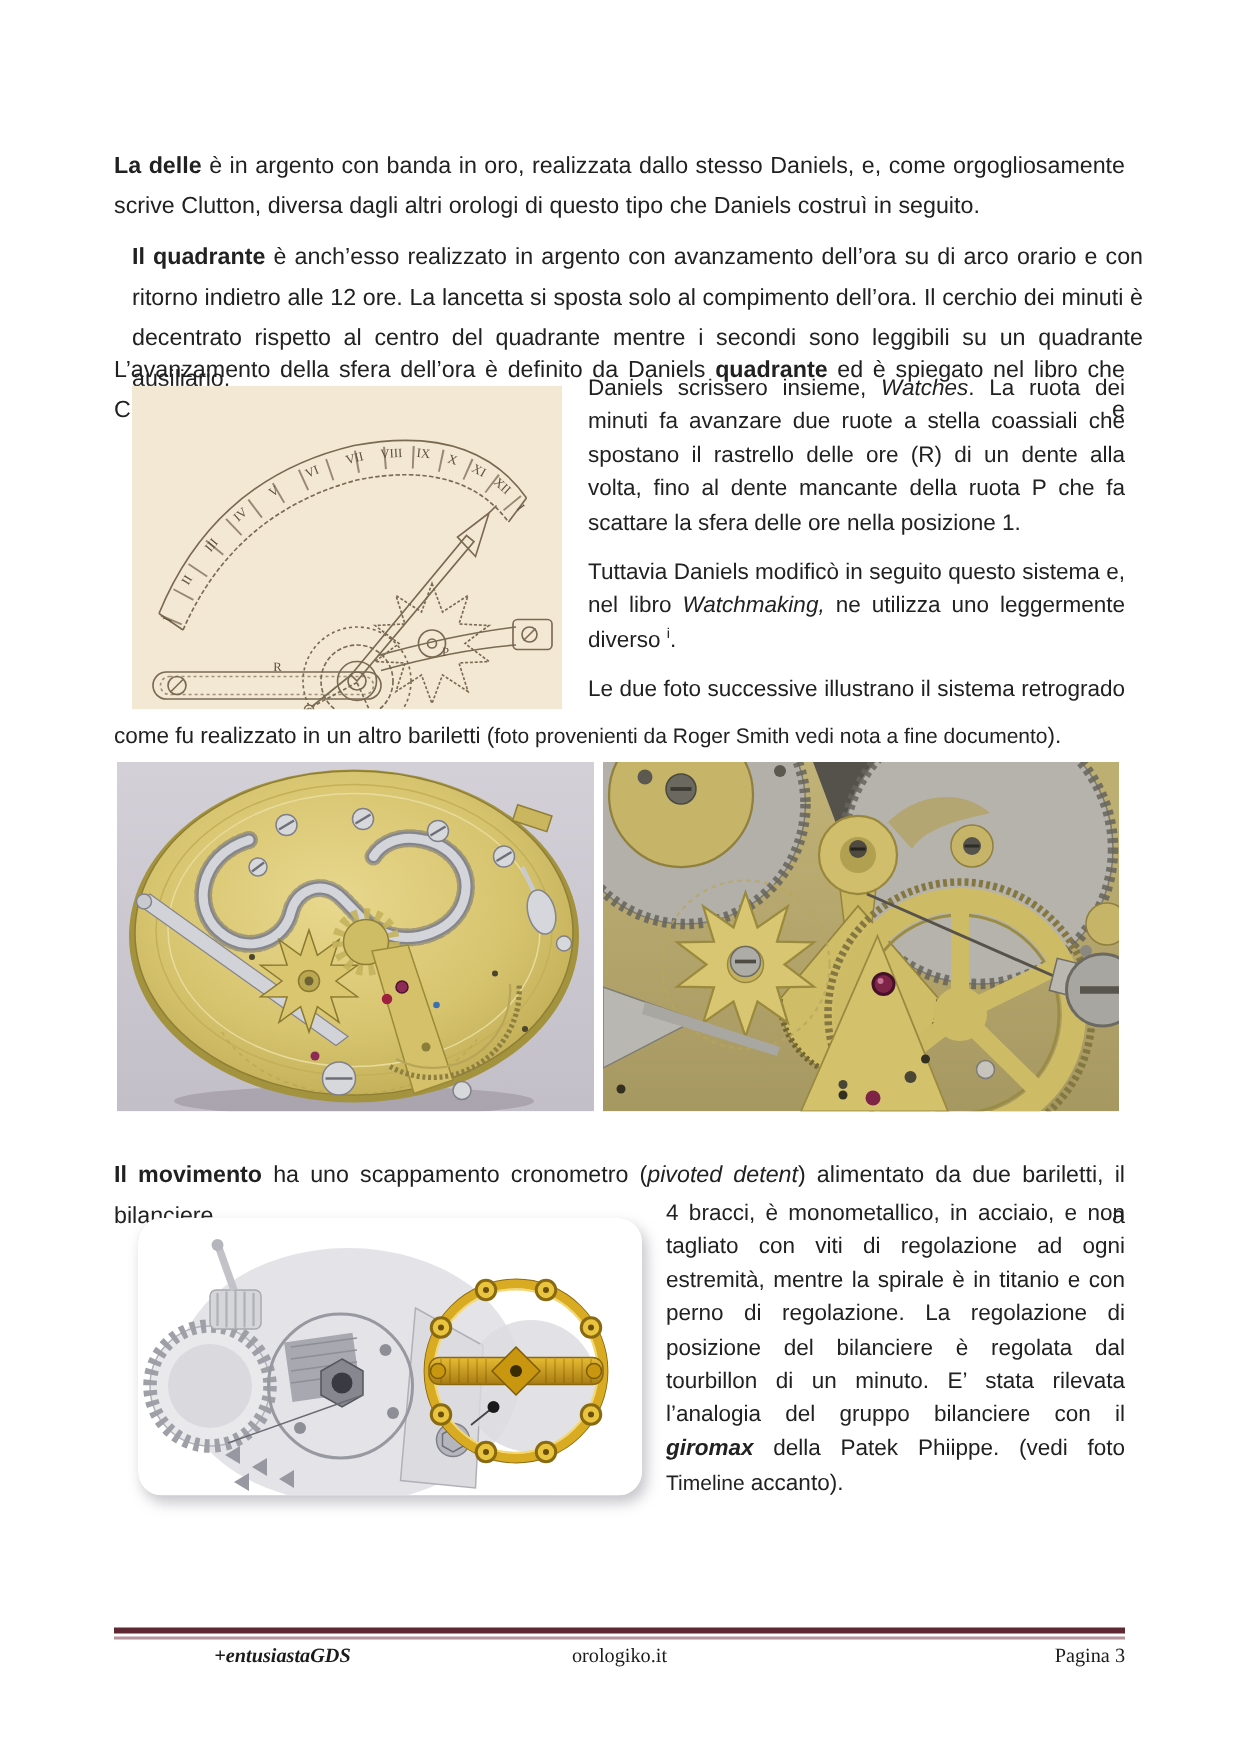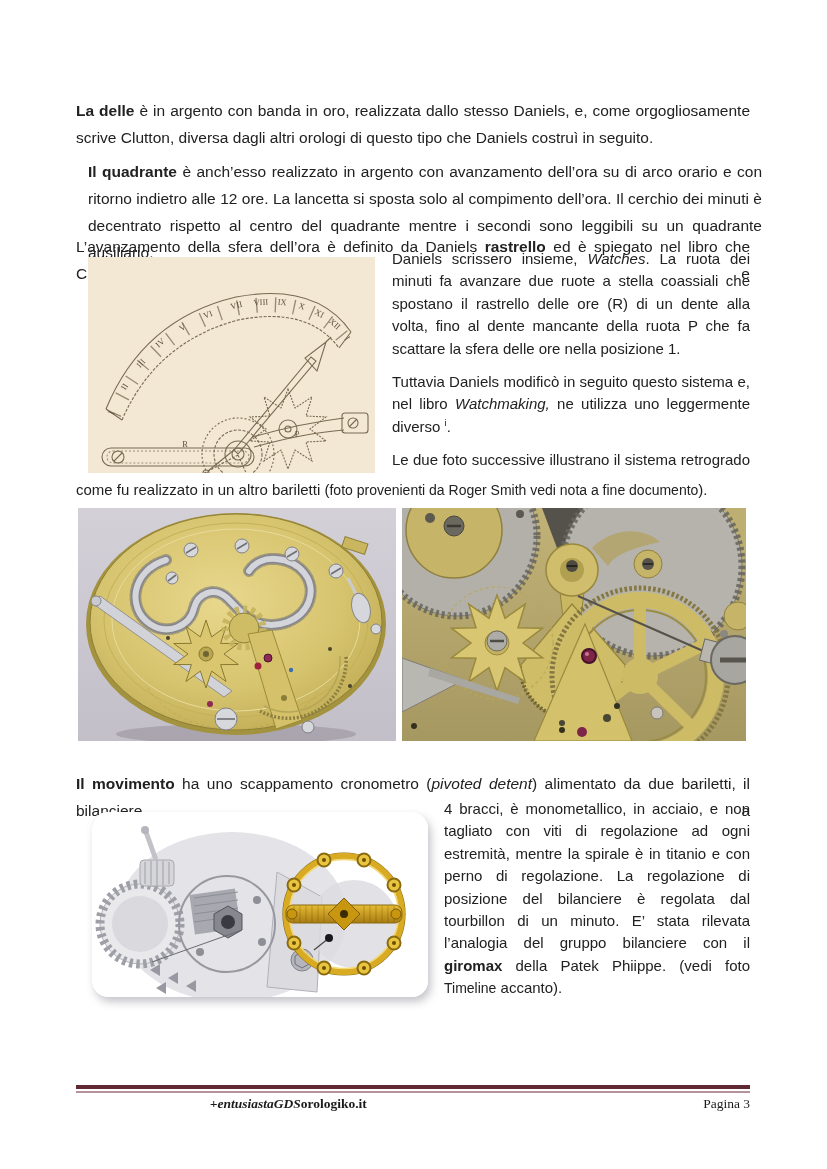--- a/index.html
+++ b/index.html
@@ -7,48 +7,48 @@
         font-family:"Liberation Sans", sans-serif;color:#212121;}
   .abs{position:absolute;}
   .para{font-size:15.5px;line-height:27px;text-align:justify;}
   .fullline{font-size:15.5px;line-height:27px;text-align:justify;text-align-last:justify;}
   .colpara{font-size:15px;line-height:22.4px;text-align:justify;}
   .colpara p{margin:0 0 11px 0;}
   .colpara p:last-child{margin-bottom:0;}
   .lastjust{text-align-last:justify;}
   b{font-weight:bold;}
   .it{font-style:italic;}
-  .bi{font-weight:bold;}
+  .bi{font-style:italic;font-weight:bold;}
   .small{font-size:14px;}
   .sup{vertical-align:super;font-size:9.5px;line-height:0;}
   .figure{overflow:hidden;}
   .timeline-frame{border-radius:16px;background:#fff;overflow:hidden;
      box-shadow: inset 0 0 12px 5px rgba(148,148,158,.55), 3px 5px 9px rgba(128,128,140,.45);}
   .rule-dark{height:4px;}
   .rule-light{height:2px;}
   .footer-row{display:flex;font-family:"Liberation Serif", serif;font-size:13.5px;color:#1b1b1b;}
-  .footer-row .fl{flex:1;text-align:right;font-weight:bold;font-style:italic;}
-  .footer-row .fc{flex:1;text-align:left;font-weight:bold;}
+  .footer-row .fl{flex:1;text-align:center;font-weight:bold;font-style:italic;}
+  .footer-row .fc{flex:1;text-align:center;font-weight:normal;}
   .footer-row .fr{flex:1;text-align:right;}
 </style>
 </head>
 <body>
 
 <div class="page">
 
   <div class="abs para" style="left:76px;top:97px;width:674px;">
     <b>La delle</b><span> è in argento con banda in oro, realizzata dallo stesso Daniels, e, come orgogliosamente scrive Clutton, diversa dagli altri orologi di questo tipo che Daniels costruì in seguito.</span>
   </div>
 
   <div class="abs para" style="left:88px;top:158px;width:674px;">
     <b>Il quadrante</b><span> è anch’esso realizzato in argento con avanzamento dell’ora su di arco orario e con ritorno indietro alle 12 ore.  La lancetta si sposta solo al compimento dell’ora. Il cerchio dei minuti è decentrato rispetto al centro del quadrante mentre i secondi sono leggibili su un quadrante ausiliario.</span>
   </div>
 
   <div class="abs fullline" style="left:76px;top:233px;width:674px;">
-    <span>L’avanzamento della sfera dell’ora è definito da Daniels </span><b>rastrello</b><span> ed è spiegato nel libro che Clutton e</span>
+    <span>L’avanzamento della sfera dell’ora è definito da Daniels </span><b>quadrante</b><span> ed è spiegato nel libro che Clutton e</span>
   </div>
 
   <div class="abs figure" style="left:88px;top:257px;width:287px;height:216px;">
     <svg width="287" height="216" viewBox="0 0 287 216">
       <rect width="287" height="216" fill="#f3e8d4"></rect>
       <g stroke="#7a6a52" fill="none" stroke-width="1.1">
 
         <path d="M18,152 Q55,62 148,40 Q228,25 263,75"></path>
         <path d="M34,163 Q68,85 150,63 Q220,49 251,91" stroke-dasharray="3 1.5"></path>
         <path d="M18,152 L34,163 M263,75 L251,91"></path>

